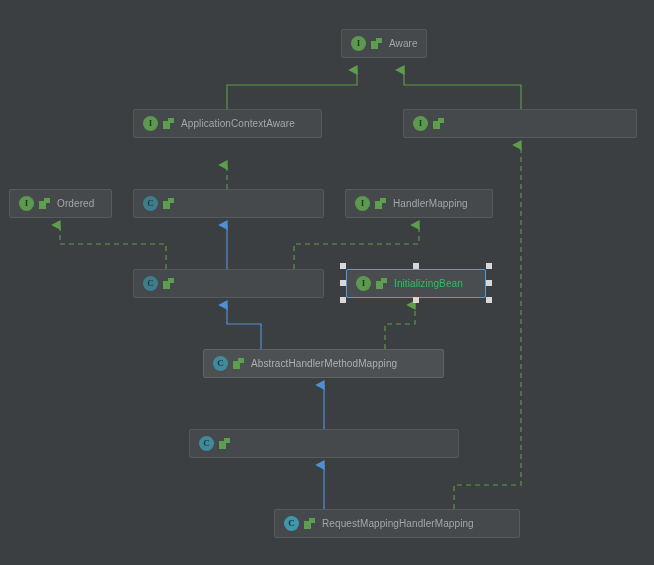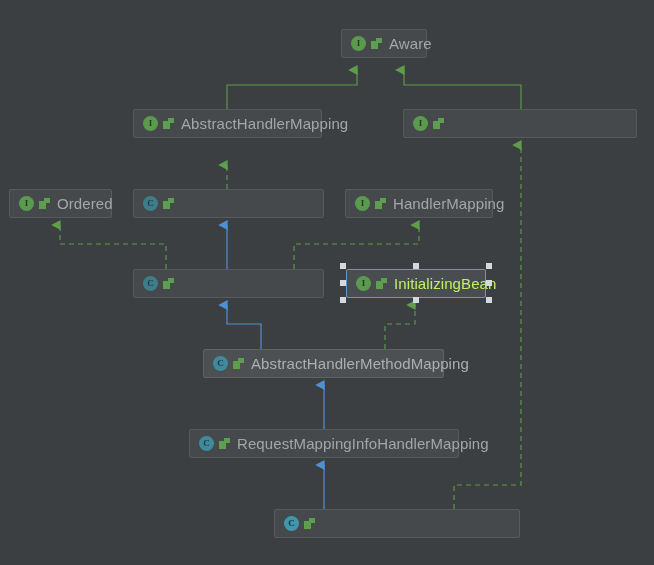--- a/index.html
+++ b/index.html
@@ -34,26 +34,26 @@
     z-index: 5;
   }
   .node.muted { background: #46494b; border-color: #565a5c; }
   .node.bright { background: #4d5052; border-color: #606365; }
   .node.selected {
     border: 1px solid #5a9ad6;
     background: #4a4d4f;
     z-index: 8;
   }
   .node-label {
-    font-size: 15px;
+    font-size: 10px;
     color: #a4a6a8;
     letter-spacing: 0.1px;
     margin-left: 7px;
   }
-  .node.selected .node-label { color: #bef264; }
+  .node.selected .node-label { color: #22c55e; }
   .node.bright .node-label { color: #acaeb0; }
 
   
   .badge {
     position: relative;
     width: 15px; height: 15px;
     border-radius: 50%;
     flex: 0 0 auto;
     display: flex;
     align-items: center;
@@ -148,21 +148,21 @@
 
   <div class="node muted" style="left:341px;top:29px;width:86px;">
     <span class="badge iface">I</span>
     <span class="vis"></span>
     <span class="node-label">Aware</span>
   </div>
 
   <div class="node muted" style="left:133px;top:109px;width:189px;">
     <span class="badge iface">I</span>
     <span class="vis"></span>
-    <span class="node-label">AbstractHandlerMapping</span>
+    <span class="node-label">ApplicationContextAware</span>
   </div>
 
   <div class="node muted" style="left:403px;top:109px;width:234px;">
     <span class="badge iface">I</span>
     <span class="vis"></span>
   </div>
 
   <div class="node muted" style="left:9px;top:189px;width:103px;">
     <span class="badge iface">I</span>
     <span class="vis"></span>
@@ -201,21 +201,21 @@
 
   <div class="node bright" style="left:203px;top:349px;width:241px;">
     <span class="badge cls">C</span>
     <span class="vis"></span>
     <span class="node-label">AbstractHandlerMethodMapping</span>
   </div>
 
   <div class="node muted" style="left:189px;top:429px;width:270px;">
     <span class="badge cls">C</span>
     <span class="vis"></span>
-    <span class="node-label">RequestMappingInfoHandlerMapping</span>
   </div>
 
   <div class="node muted" style="left:274px;top:509px;width:246px;">
     <span class="badge cls-bright">C</span>
     <span class="vis"></span>
+    <span class="node-label">RequestMappingHandlerMapping</span>
   </div>
 
 </div>
 
 </body></html>

